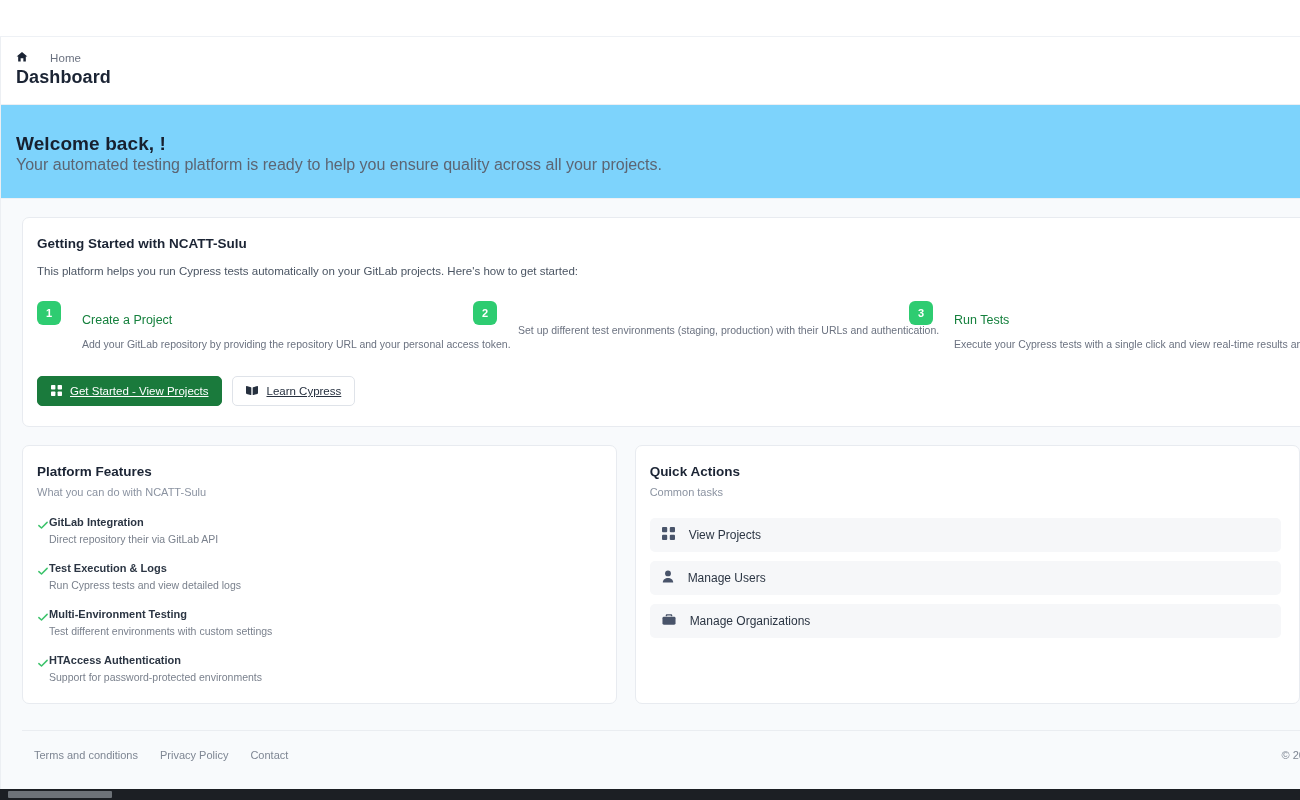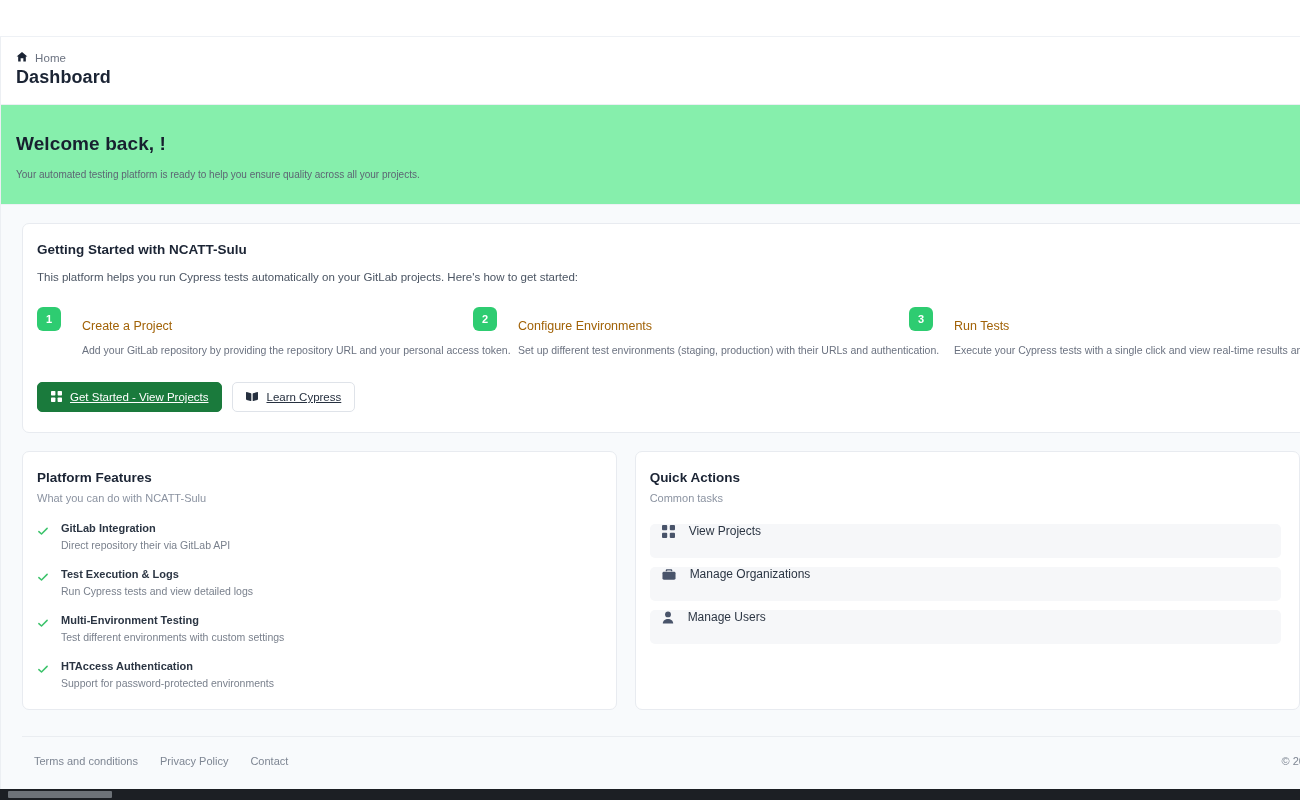--- a/index.html
+++ b/index.html
@@ -30,44 +30,44 @@
 
   
   .page-header {
     background: #ffffff;
     padding: 12px 0 16px 0;
     border-bottom: 1px solid #eceff3;
   }
   .inner { padding-left: 16px; }
 
   .breadcrumb {
-    display: flex; align-items: center; gap: 7px;
+    display: flex; align-items: center; gap: 22px;
     height: 18px;
   }
   .crumb-text {
     font-size: 11.5px; color: #6b7280; letter-spacing: .1px;
   }
   .home-icon { display: block; }
 
   .page-title {
     font-size: 18px; font-weight: bold; color: #1b2434;
     letter-spacing: .1px;
   }
 
   
   .welcome {
-    background: #86efac;
+    background: #7dd3fc;
     padding: 28px 0 24px 16px;
     border-bottom: 1px solid #eef1f5;
   }
   .welcome h2 {
     font-size: 19px; font-weight: bold; color: #17202f; letter-spacing: .1px;
   }
   .welcome p {
-    margin-top: 14px; font-size: 10px; color: #5c6573;
+    margin-top: 1px; font-size: 16px; color: #5c6573;
   }
 
   
   .card {
     background: #ffffff;
     border: 1px solid #e8ebf0;
     border-radius: 7px;
   }
 
   .getting-started {
@@ -86,21 +86,21 @@
   .step { width: 436px; display: flex; align-items: flex-start; gap: 0; }
   .badge {
     flex: 0 0 auto;
     width: 24px; height: 24px; border-radius: 6px;
     background: #2ecc71;
     color: #ffffff; font-size: 11px; font-weight: bold;
     display: flex; align-items: center; justify-content: center;
     margin-top: 2px;
   }
   .step-body { margin-left: 21px; padding-top: 14px; }
-  .step-title { font-size: 12.5px; color: #a16207; }
+  .step-title { font-size: 12.5px; color: #15803d; }
   .step-desc  { margin-top: 11px; font-size: 10.5px; color: #6b7280; white-space: nowrap; }
 
   .gs-actions { display: flex; gap: 10px; margin-top: 26px; }
   .btn {
     display: inline-flex; align-items: center; gap: 8px;
     height: 30px; padding: 0 13px;
     border-radius: 5px; font-size: 11.5px;
     text-decoration: none; cursor: pointer;
   }
   .btn-primary {
@@ -117,29 +117,29 @@
     display: flex; gap: 18px;
     margin: 18px 0 0 22px;
   }
   .col-features { width: 652px; padding: 18px 18px 20px 14px; }
   .col-actions  { width: 730px; padding: 18px 18px 2px 14px; }
 
   .sec-title { font-size: 13.5px; font-weight: bold; color: #1b2434; }
   .sec-sub   { margin-top: 7px; font-size: 11px; color: #8b93a1; }
 
   .feature-list { margin-top: 18px; }
-  .feature { display: flex; gap: 12px; margin-bottom: 17px; }
+  .feature { display: flex; gap: 0; margin-bottom: 17px; }
   .feature:last-child { margin-bottom: 0; }
   .check { flex: 0 0 auto; margin-top: 1px; }
   .feat-name { font-size: 11px; font-weight: bold; color: #2b3543; }
   .feat-desc { margin-top: 5px; font-size: 10.5px; color: #7a818d; }
 
   .action-list { margin-top: 20px; }
   .action-row {
-    display: flex; gap: 14px;
+    display: flex; align-items: center; gap: 14px;
     height: 34px; padding: 0 12px;
     background: #f6f7f9; border-radius: 5px;
     margin-bottom: 9px;
     cursor: pointer;
   }
   .action-row:last-child { margin-bottom: 0; }
   .action-label { font-size: 12px; color: #2b3543; }
 
   
   .footer {
@@ -209,21 +209,20 @@
           <div class="badge">1</div>
           <div class="step-body">
             <div class="step-title">Create a Project</div>
             <div class="step-desc">Add your GitLab repository by providing the repository URL and your personal access token.</div>
           </div>
         </div>
 
         <div class="step">
           <div class="badge">2</div>
           <div class="step-body">
-            <div class="step-title">Configure Environments</div>
             <div class="step-desc">Set up different test environments (staging, production) with their URLs and authentication.</div>
           </div>
         </div>
 
         <div class="step">
           <div class="badge">3</div>
           <div class="step-body">
             <div class="step-title">Run Tests</div>
             <div class="step-desc">Execute your Cypress tests with a single click and view real-time results and logs.</div>
           </div>
@@ -328,36 +327,36 @@
                 <rect x="9.6" y="0" width="6.4" height="6.4" rx="1.2"></rect>
                 <rect x="0" y="9.6" width="6.4" height="6.4" rx="1.2"></rect>
                 <rect x="9.6" y="9.6" width="6.4" height="6.4" rx="1.2"></rect>
               </svg>
             </span>
             <span class="action-label">View Projects</span>
           </div>
 
           <div class="action-row">
             <span>
+              <svg width="12" height="13" viewBox="0 0 14 16" fill="#49546a">
+                <circle cx="7" cy="4.2" r="3.6"></circle>
+                <path d="M0.6 15.4c0-3.5 2.9-5.6 6.4-5.6s6.4 2.1 6.4 5.6z"></path>
+              </svg>
+            </span>
+            <span class="action-label">Manage Users</span>
+          </div>
+
+          <div class="action-row">
+            <span>
               <svg width="14" height="13" viewBox="0 0 18 16" fill="#49546a">
                 <path d="M6.2 1.2h5.6c.8 0 1.4.6 1.4 1.4v1.2h-1.8V3H6.6v.8H4.8V2.6c0-.8.6-1.4 1.4-1.4z"></path>
                 <rect x="0.6" y="4.6" width="16.8" height="10" rx="1.8"></rect>
               </svg>
             </span>
             <span class="action-label">Manage Organizations</span>
-          </div>
-
-          <div class="action-row">
-            <span>
-              <svg width="12" height="13" viewBox="0 0 14 16" fill="#49546a">
-                <circle cx="7" cy="4.2" r="3.6"></circle>
-                <path d="M0.6 15.4c0-3.5 2.9-5.6 6.4-5.6s6.4 2.1 6.4 5.6z"></path>
-              </svg>
-            </span>
-            <span class="action-label">Manage Users</span>
           </div>
 
         </div>
       </div>
 
     </div>
 
     <div class="footer">
       <div class="footer-links">
         <a>Terms and conditions</a>

